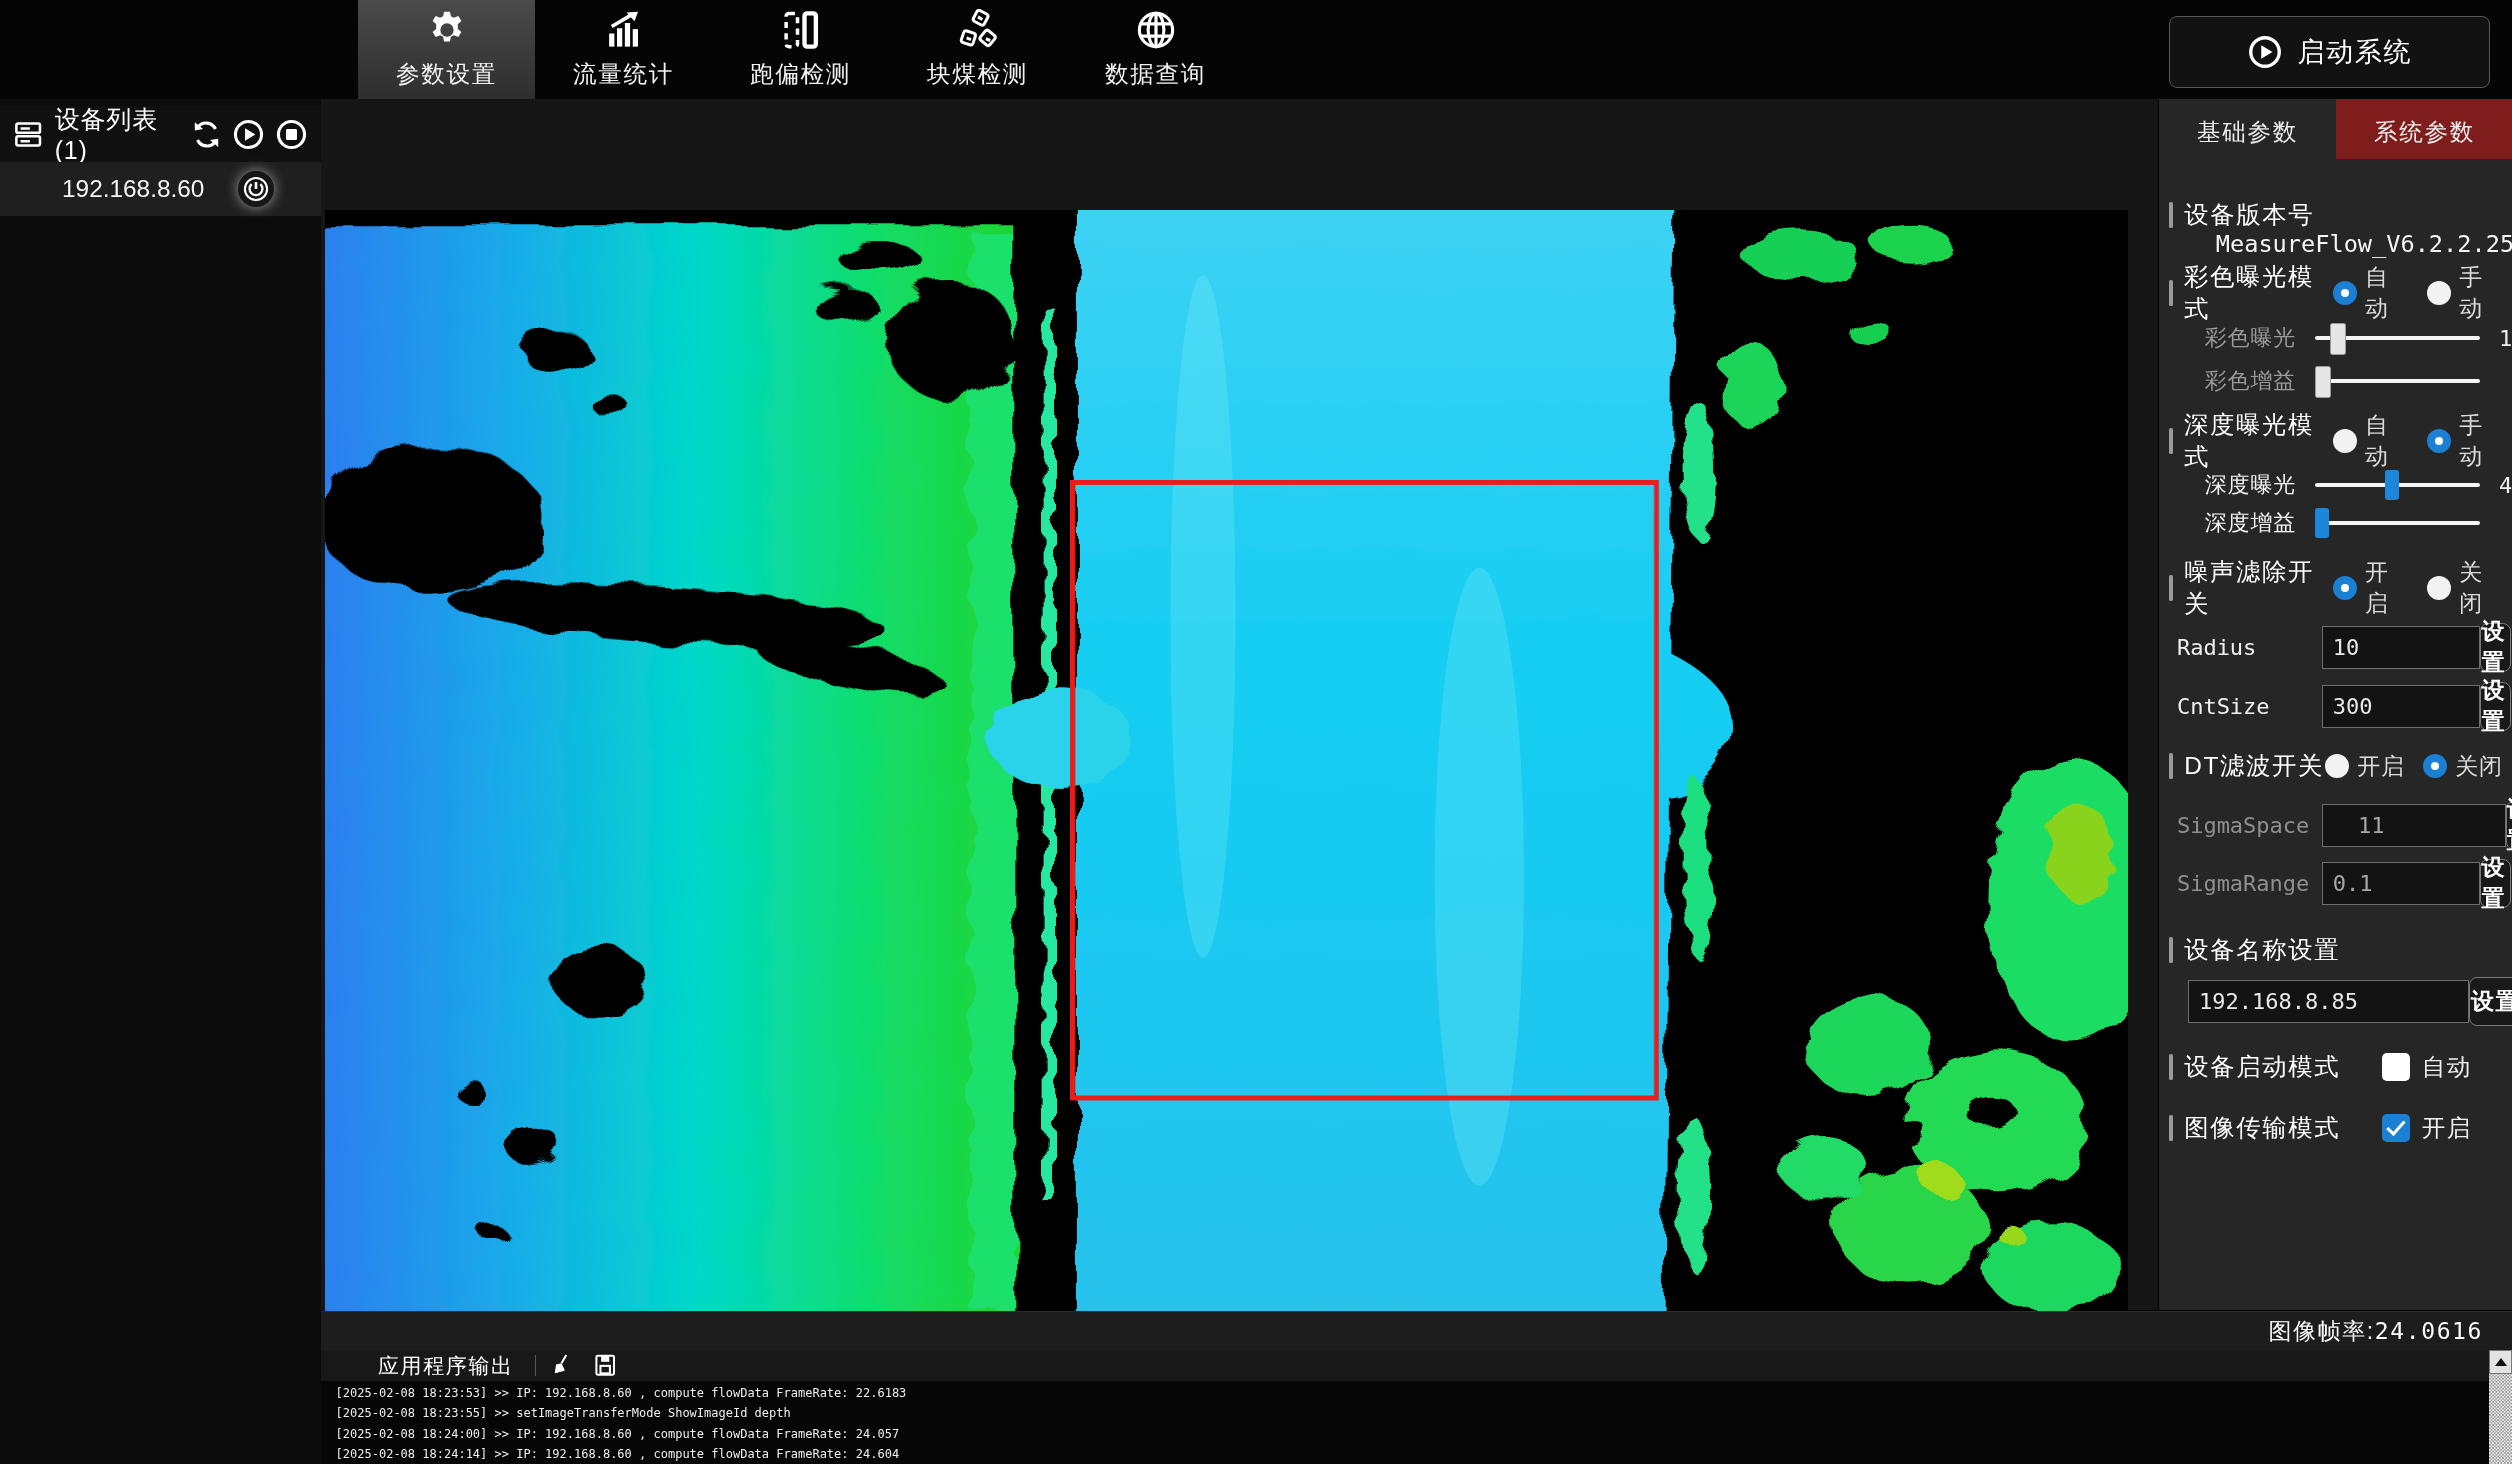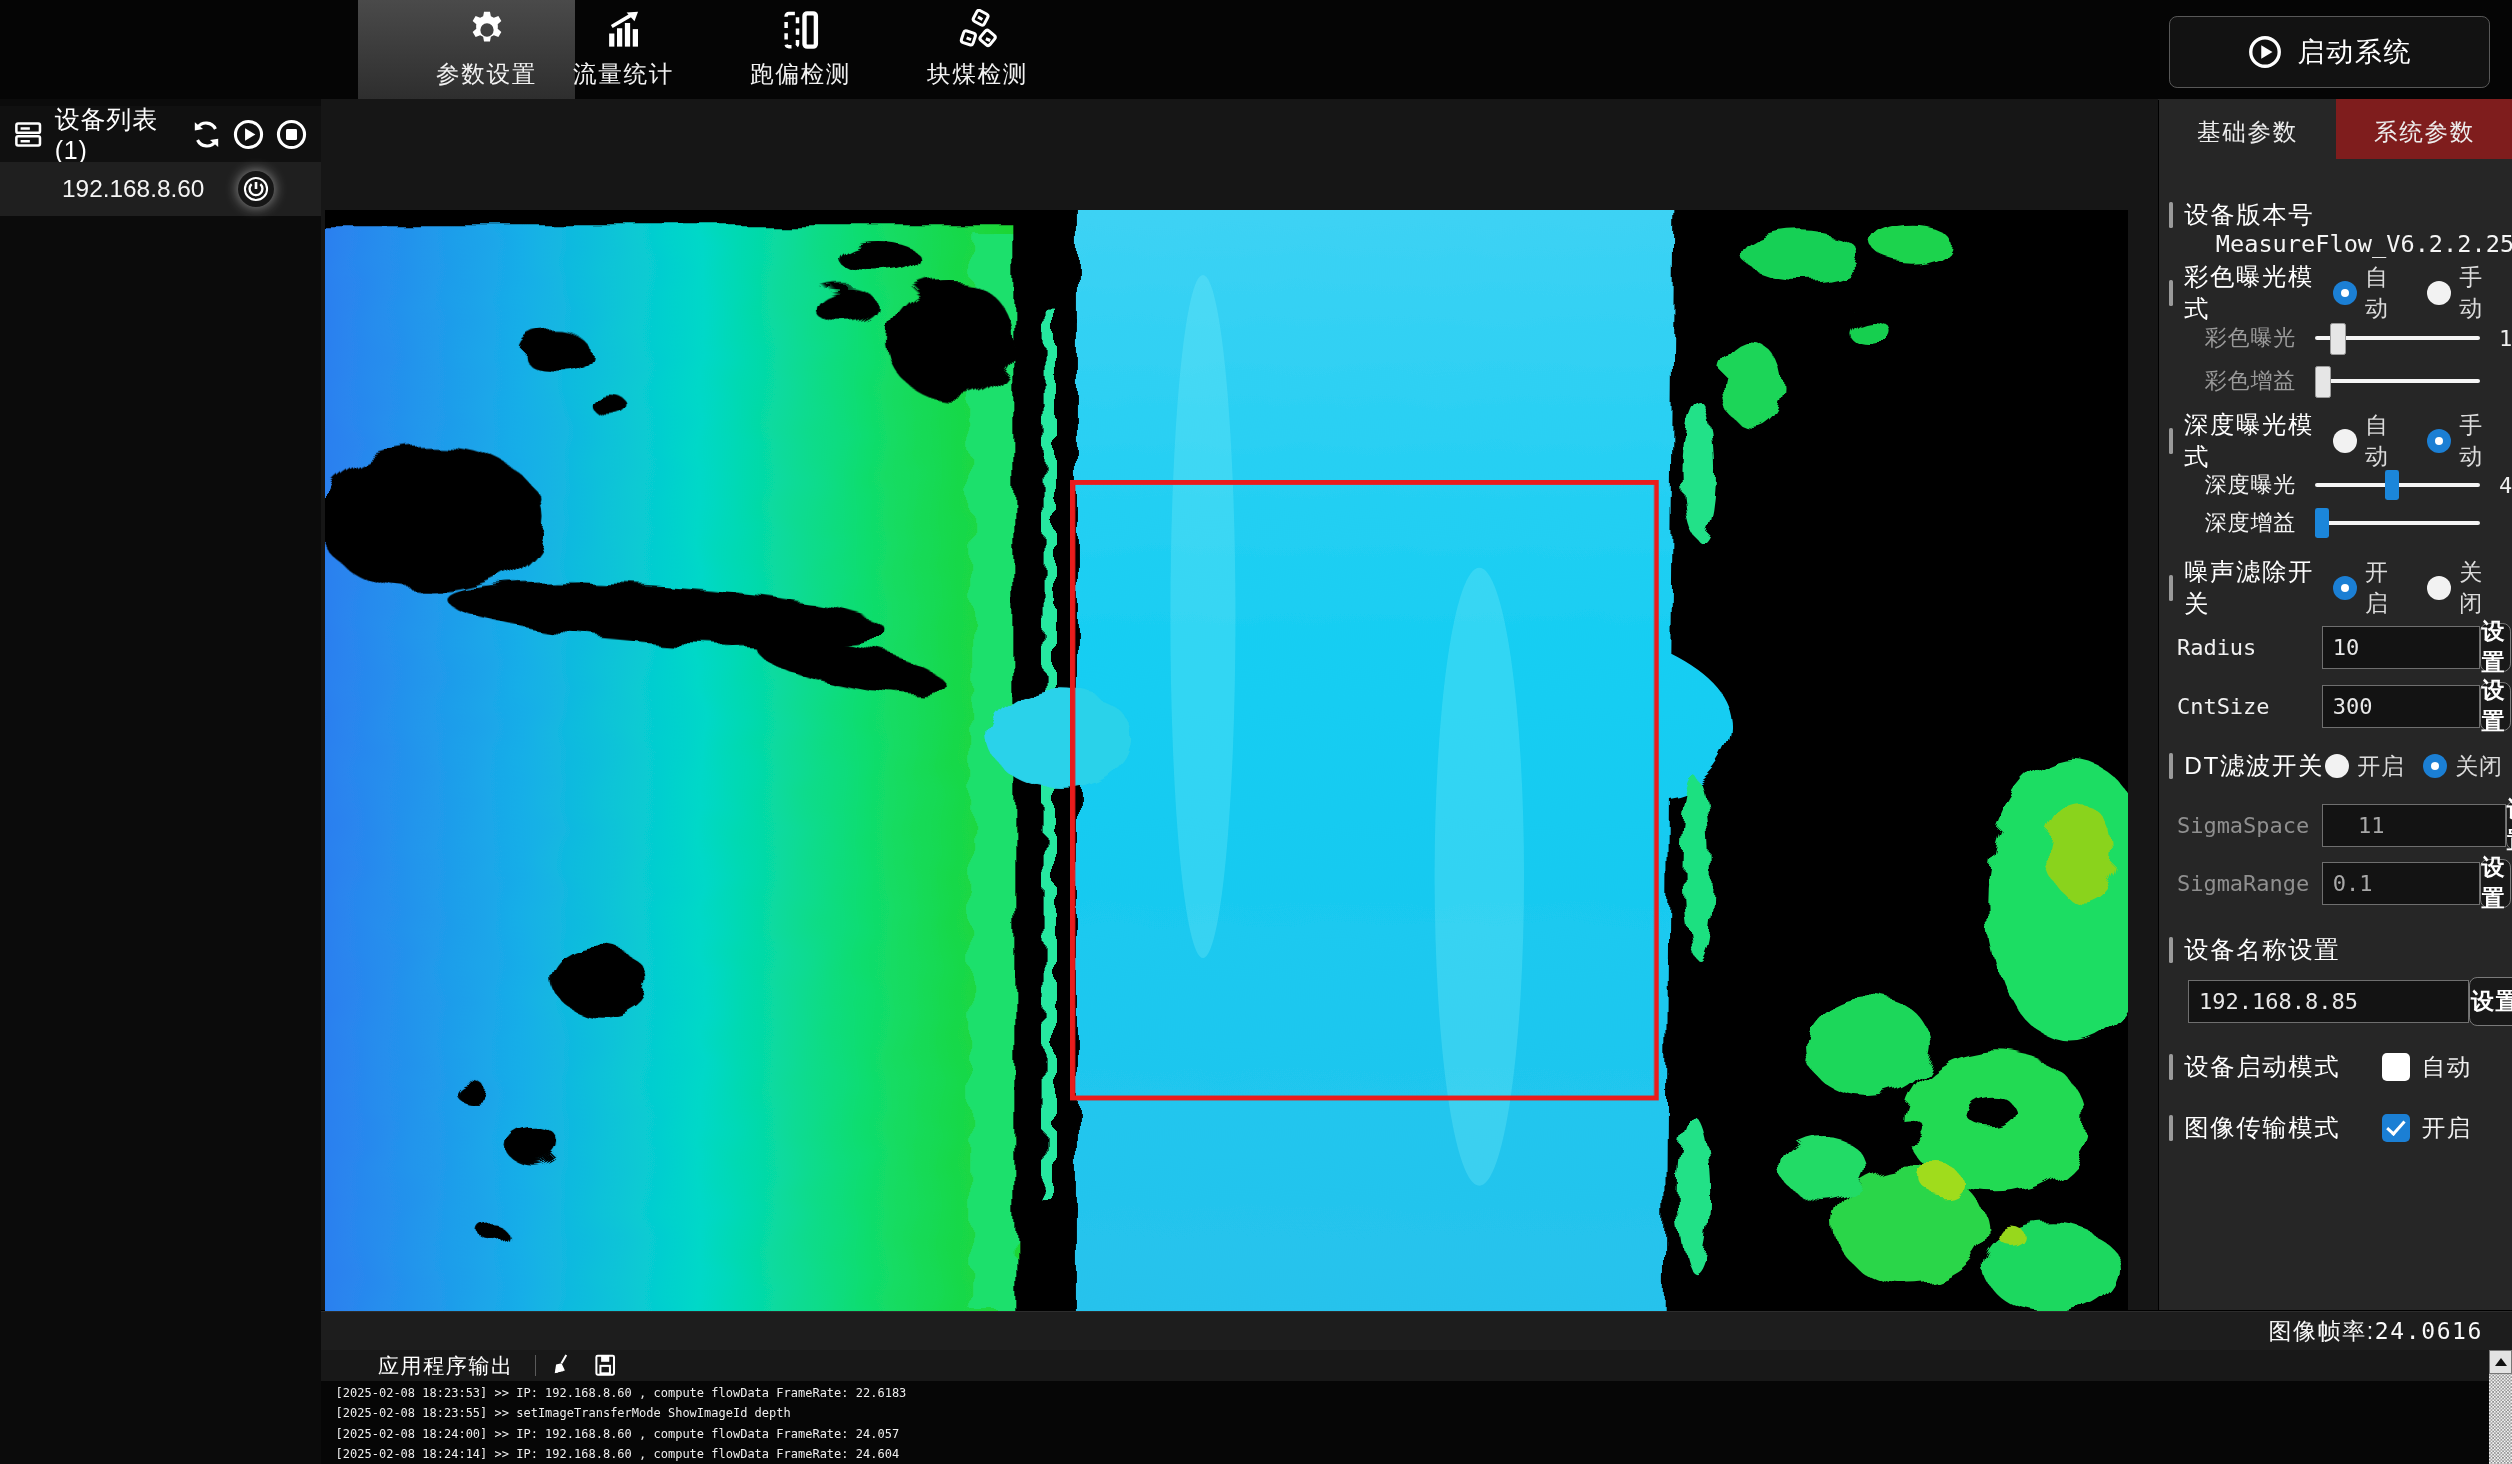--- a/index.html
+++ b/index.html
@@ -3,21 +3,21 @@
 <meta charset="utf-8">
 <style>
   html,body{margin:0;padding:0;background:#000;}
   #app{position:relative;width:2512px;height:1464px;background:#000;overflow:hidden;
        font-family:"Liberation Sans","DejaVu Sans",sans-serif;color:#fff;}
   .mono{font-family:"DejaVu Sans Mono","Liberation Mono",monospace;}
 
   
   .topbar{position:absolute;left:0;top:0;width:2512px;height:99px;background:#050505;border-bottom:0.8px solid #262626;}
   .tool-tab{position:absolute;top:0;width:177px;height:99px;display:flex;flex-direction:column;align-items:center;justify-content:center;gap:6.5px;cursor:pointer;}
-  .tool-tab.active{background:linear-gradient(#4a4a4a,#2e2e2e);padding-left:40px;}
+  .tool-tab.active{background:linear-gradient(#4a4a4a,#2e2e2e);}
   .tool-tab .ticon{width:42px;height:42px;}
   .tool-tab .tlabel{font-size:23.6px;color:#f2f2f2;letter-spacing:1.6px;}
   .start-btn{position:absolute;left:2169px;top:16.3px;width:319px;height:70px;border:1.6px solid #585858;border-radius:8.1px;
              background:#121212;display:flex;align-items:center;justify-content:center;gap:14.6px;cursor:pointer;}
   .start-btn .slabel{font-size:27px;color:#fff;letter-spacing:1.6px;}
 
   
   .sidebar{position:absolute;left:0;top:99px;width:321px;height:1365px;background:#0b0b0b;}
   .sb-header{position:absolute;left:0;top:6.5px;width:321px;height:57px;background:#101010;display:flex;align-items:center;}
   .sb-title{font-size:25px;color:#fff;margin-left:11.4px;letter-spacing:0.8px;}
@@ -134,20 +134,30 @@
         <g fill="none" stroke="#fff" stroke-width="3.4">
           <rect x="20" y="3" width="14" height="14" rx="3" transform="rotate(28 27 10)"></rect>
           <rect x="6" y="26" width="14" height="14" rx="3" transform="rotate(18 13 33)"></rect>
           <rect x="28" y="26" width="14" height="14" rx="3" transform="rotate(40 35 33)"></rect>
           <path d="M24 9 l5 3 M11 33 l5 2 M33 34 l5 2"></path>
         </g>
       </svg>
       <span class="tlabel">块煤检测</span>
     </div>
 
+    <div class="tool-tab" style="left:1067px">
+      <svg class="ticon" viewBox="0 0 48 48">
+        <g fill="none" stroke="#fff" stroke-width="3.6">
+          <circle cx="24" cy="24" r="19"></circle>
+          <ellipse cx="24" cy="24" rx="9" ry="19"></ellipse>
+          <path d="M6 17 H42 M6 31 H42 M24 5 V43"></path>
+        </g>
+      </svg>
+      <span class="tlabel">数据查询</span>
+    </div>
 
     <div class="start-btn">
       <svg width="36" height="36" viewBox="0 0 48 48">
         <circle cx="24" cy="24" r="19" fill="none" stroke="#fff" stroke-width="4.5"></circle>
         <path d="M19 15 L34 24 L19 33 Z" fill="#fff"></path>
       </svg>
       <span class="slabel">启动系统</span>
     </div>
   </div>
 

